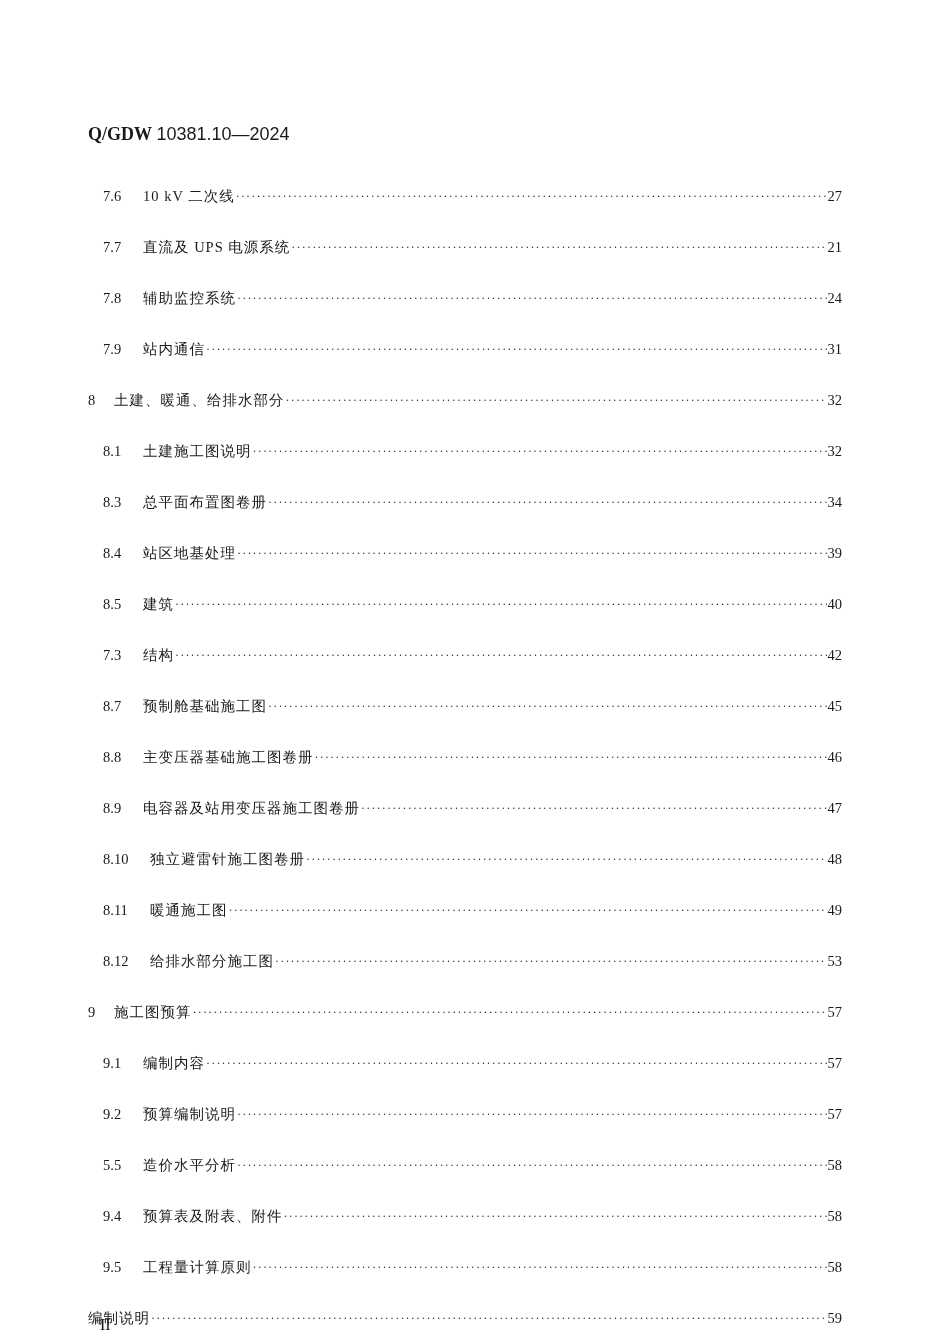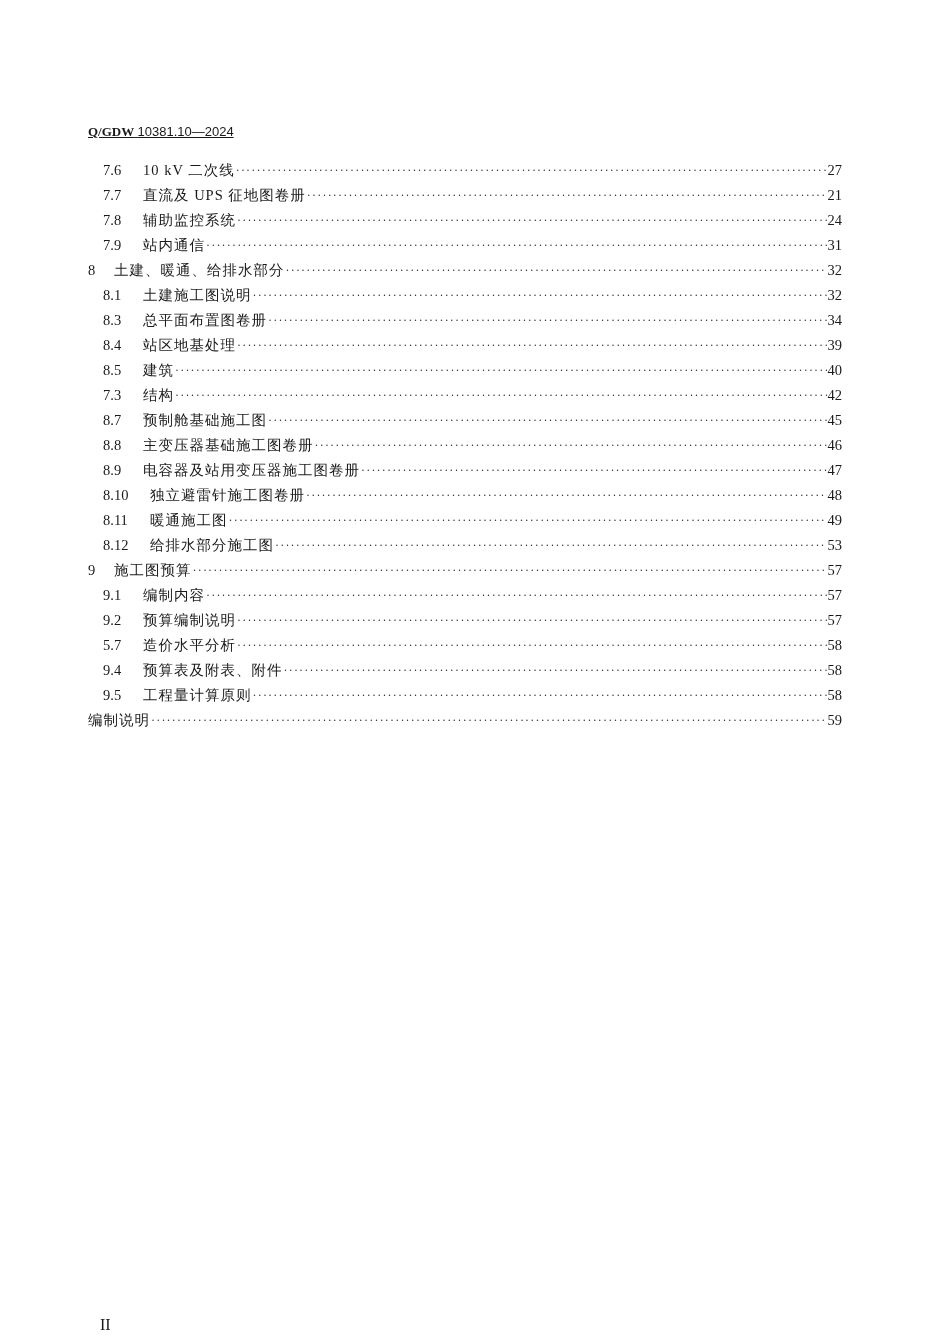--- a/index.html
+++ b/index.html
@@ -1,23 +1,23 @@
 <!DOCTYPE html>
 <html><head>
 <meta charset="utf-8">
 <style>
   html, body { margin:0; padding:0; background:#ffffff; }
   body { width:950px; height:1344px; position:relative; overflow:hidden;
          font-family:"Liberation Serif","DejaVu Serif",serif; color:#1a1a1a; }
-  .header { position:absolute; left:88px; top:124px; font-size:13px;text-decoration:underline; }
+  .header { position:absolute; left:88px; top:124px; font-size:18px; }
   .header .q { font-family:"Liberation Serif",serif; font-weight:bold; }
   .header .num { font-family:"Liberation Sans",sans-serif; }
   .toc { position:absolute; left:88px; top:158px; width:754px; }
   .row { position:relative; height:25px; line-height:25px; font-size:14.5px;
-         display:flex; align-items:center; white-space:nowrap; }
+         display:flex; align-items:center; white-space:nowrap;margin-top:26px; }
   .row .no { display:inline-block; }
   .row.l1 .no { width:26px; }
   .row.l2 { padding-left:15px; }
   .row.l2 .no { width:40px; }
   .row.l2.wide .no { width:47px; }
   .row.l0 { padding-left:0; }
   .row .title { letter-spacing:1px; }
   .row .dots { flex:1; overflow:hidden; margin:0 1px; color:#333; font-size:12px; letter-spacing:1.2px; }
   .row .dots::before { content:"··································································································································································································································"; }
   .row .page { text-align:right; }
@@ -33,21 +33,21 @@
 
 <div class="toc">
   <div class="row l2">
       <span class="no">7.6</span>
       <span class="title">10 kV 二次线</span>
       <span class="dots"></span>
       <span class="page">27</span>
     </div>
   <div class="row l2">
       <span class="no">7.7</span>
-      <span class="title">直流及 UPS 征地图卷册</span>
+      <span class="title">直流及 UPS 电源系统</span>
       <span class="dots"></span>
       <span class="page">21</span>
     </div>
   <div class="row l2">
       <span class="no">7.8</span>
       <span class="title">辅助监控系统</span>
       <span class="dots"></span>
       <span class="page">24</span>
     </div>
   <div class="row l2">
@@ -140,21 +140,21 @@
       <span class="dots"></span>
       <span class="page">57</span>
     </div>
   <div class="row l2">
       <span class="no">9.2</span>
       <span class="title">预算编制说明</span>
       <span class="dots"></span>
       <span class="page">57</span>
     </div>
   <div class="row l2">
-      <span class="no">5.7</span>
+      <span class="no">5.5</span>
       <span class="title">造价水平分析</span>
       <span class="dots"></span>
       <span class="page">58</span>
     </div>
   <div class="row l2">
       <span class="no">9.4</span>
       <span class="title">预算表及附表、附件</span>
       <span class="dots"></span>
       <span class="page">58</span>
     </div>

